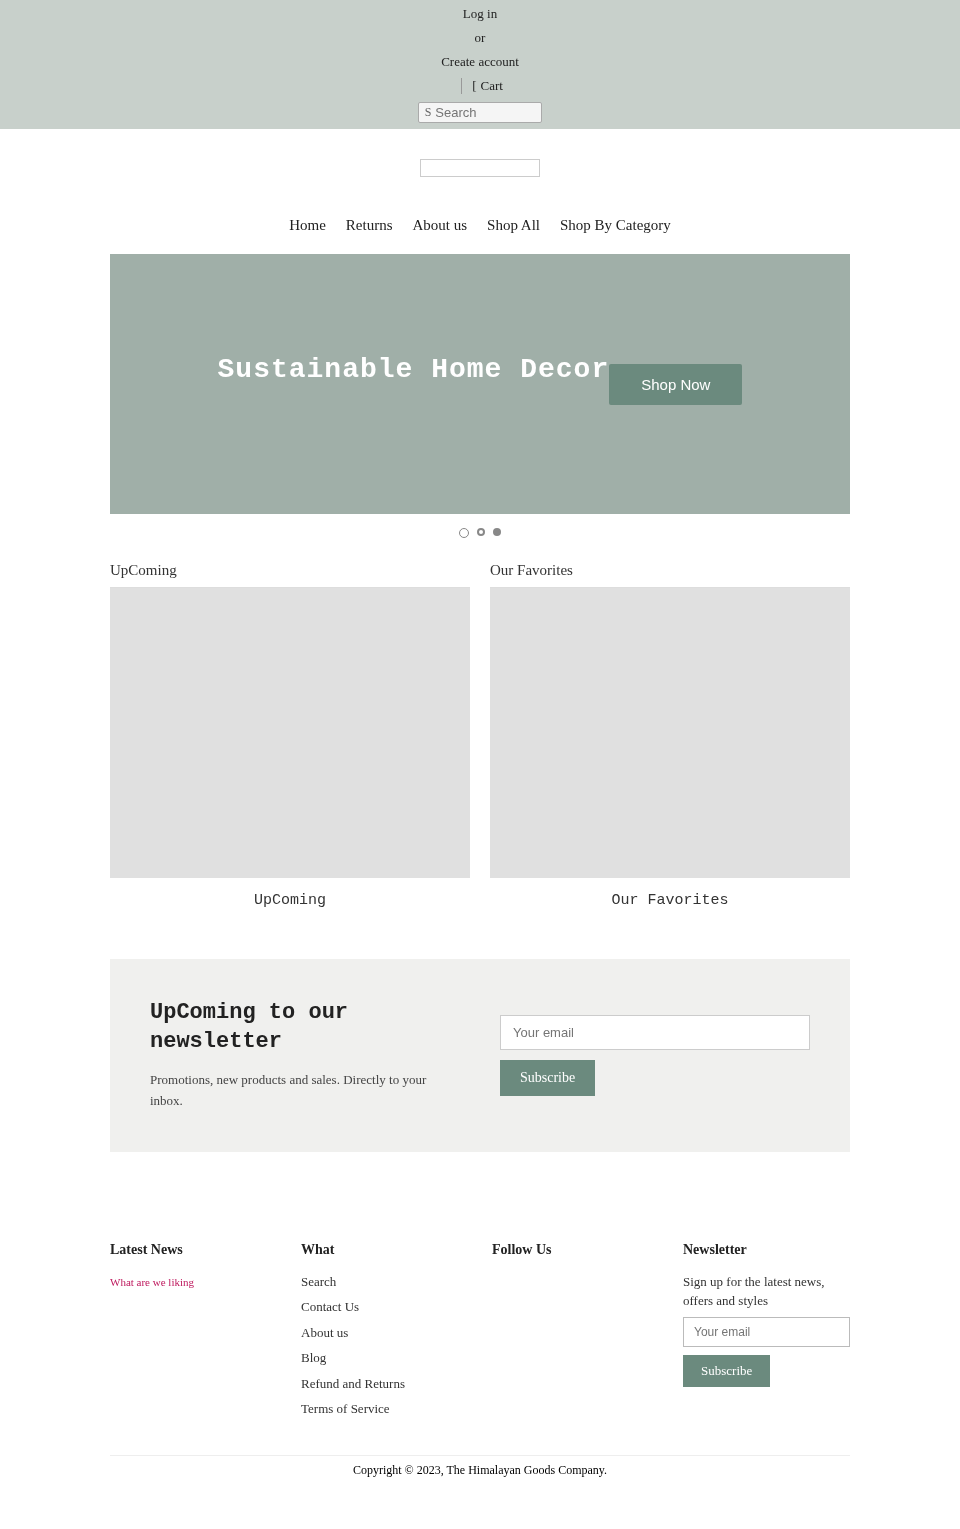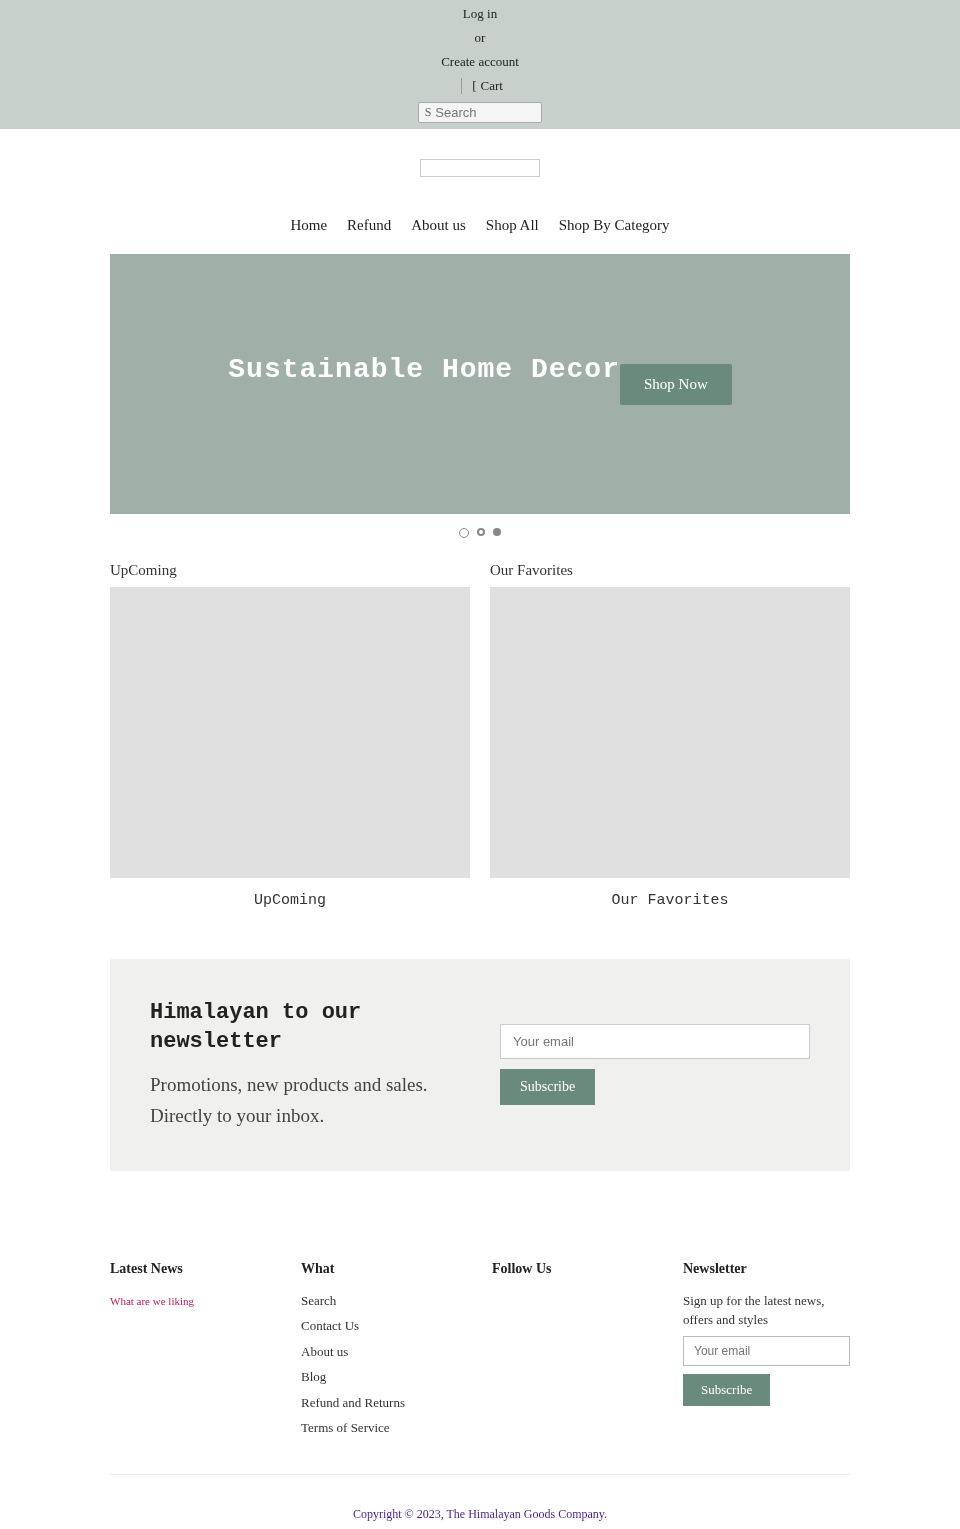--- a/index.html
+++ b/index.html
@@ -82,23 +82,23 @@
       font-size: 28px;
       font-weight: bold;
       margin-bottom: 30px;
       text-align: center;
       letter-spacing: 1px;
     }
     .shop-now-btn {
       background: #6b8a7e;
       color: #fff;
       border: none;
-      padding: 12px 24px;
+      padding: 12px 32px;
       font-size: 15px;
-      font-family: Liberation Serif, serif;
+      font-family: Liberation Sans, sans-serif;
       cursor: pointer;
       border-radius: 2px;
       text-align: center;
     }
 
     
     .carousel-dots {
       display: flex;
       justify-content: center;
       gap: 8px;
@@ -155,21 +155,21 @@
     }
     .newsletter-text { flex: 1; }
     .newsletter-text h2 {
       font-family: 'Courier New', Courier, monospace;
       font-size: 22px;
       font-weight: bold;
       margin-bottom: 14px;
       line-height: 1.3;
     }
     .newsletter-text p {
-      font-size: 19px;
+      font-size: 13px;
       color: #444;
       line-height: 1.6;
     }
     .newsletter-form {
       flex: 1;
       display: flex;
       flex-direction: column;
       gap: 10px;
     }
     .newsletter-form input[type="email"] {
@@ -236,23 +236,23 @@
       color: #fff;
       border: none;
       padding: 8px 18px;
       font-size: 13px;
       cursor: pointer;
       font-family: Georgia, serif;
     }
     .footer-bottom {
       text-align: center;
       font-size: 12px;
-      color: #4c1d95;
+      color: #000000;
       border-top: 1px solid #eee;
-      padding-top: 32px;
+      padding-top: 7px;
     }
 
     .spacer { height: 20px; }
   </style>
 </head>
 <body>
 
 <div class="top-bar">
   <a href="#">Log in</a>
   <span>or</span>
@@ -266,21 +266,21 @@
     <input type="text" placeholder="Search" style="">
   </div>
 </div>
 
 <div class="logo-area">
   <div class="logo-box"></div>
 </div>
 
 <nav>
   <a href="#">Home</a>
-  <a href="#">Refund</a>
+  <a href="#">Returns</a>
   <a href="#">About us</a>
   <a href="#">Shop All</a>
   <a href="#">Shop By Category</a>
 </nav>
 
 <div class="hero">
   <h1>Sustainable Home Decor</h1>
   <button class="shop-now-btn">Shop Now</button>
 </div>
 
@@ -298,21 +298,21 @@
   </div>
   <div class="collection-col">
     <div class="collection-header">Our Favorites</div>
     <div class="collection-image"></div>
     <div class="collection-label">Our Favorites</div>
   </div>
 </div>
 
 <div class="newsletter-section">
   <div class="newsletter-text">
-    <h2>Himalayan to our newsletter</h2>
+    <h2>UpComing to our newsletter</h2>
     <p>Promotions, new products and sales. Directly to your inbox.</p>
   </div>
   <div class="newsletter-form">
     <input type="email" placeholder="Your email" style="">
     <button class="subscribe-btn">Subscribe</button>
   </div>
 </div>
 
 <div class="spacer"></div>
 

